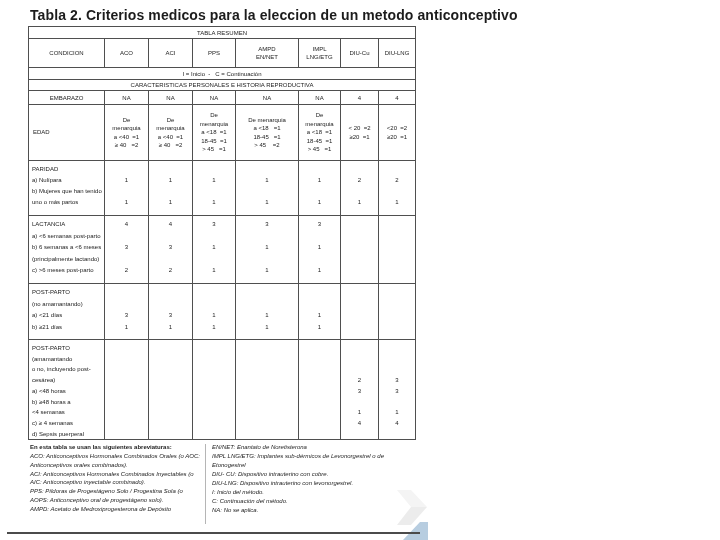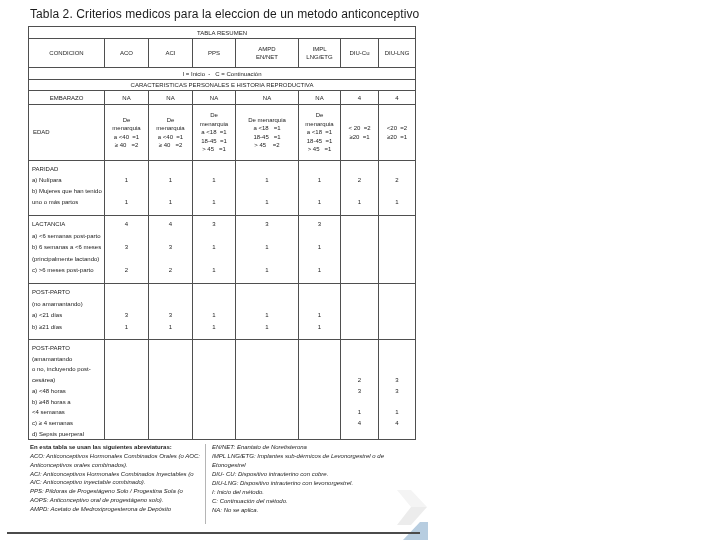--- a/index.html
+++ b/index.html
@@ -1,19 +1,19 @@
 <!DOCTYPE html>
 <html><head>
 <meta charset="utf-8">
 <style>
   * { margin:0; padding:0; box-sizing:border-box; }
   html,body { width:720px; height:540px; background:#ffffff; overflow:hidden; }
   body { position:relative; font-family:"Liberation Sans", sans-serif; color:#1c1c1c; }
 
-  .doc-title { position:absolute; left:30px; top:7px; font-size:12px; font-weight:normal; letter-spacing:.1px; }
+  .doc-title { position:absolute; left:30px; top:7px; font-size:14px; font-weight:bold; letter-spacing:.1px; }
 
   .tbl-wrap { position:absolute; left:28px; top:26px; }
   table { border-collapse:collapse; table-layout:fixed; width:387px; font-size:6px; }
   td, th { border:1px solid #4f4f4f; overflow:hidden; font-weight:normal; }
 
   .banner-row td { height:12px; text-align:center; vertical-align:middle; }
   .header-row th { height:29px; text-align:center; vertical-align:middle; }
   .header-row .ln { line-height:8px; }
   .legend-row td, .section-row td { height:12px; text-align:center; vertical-align:middle; }
   .section-row td { height:11px; }

